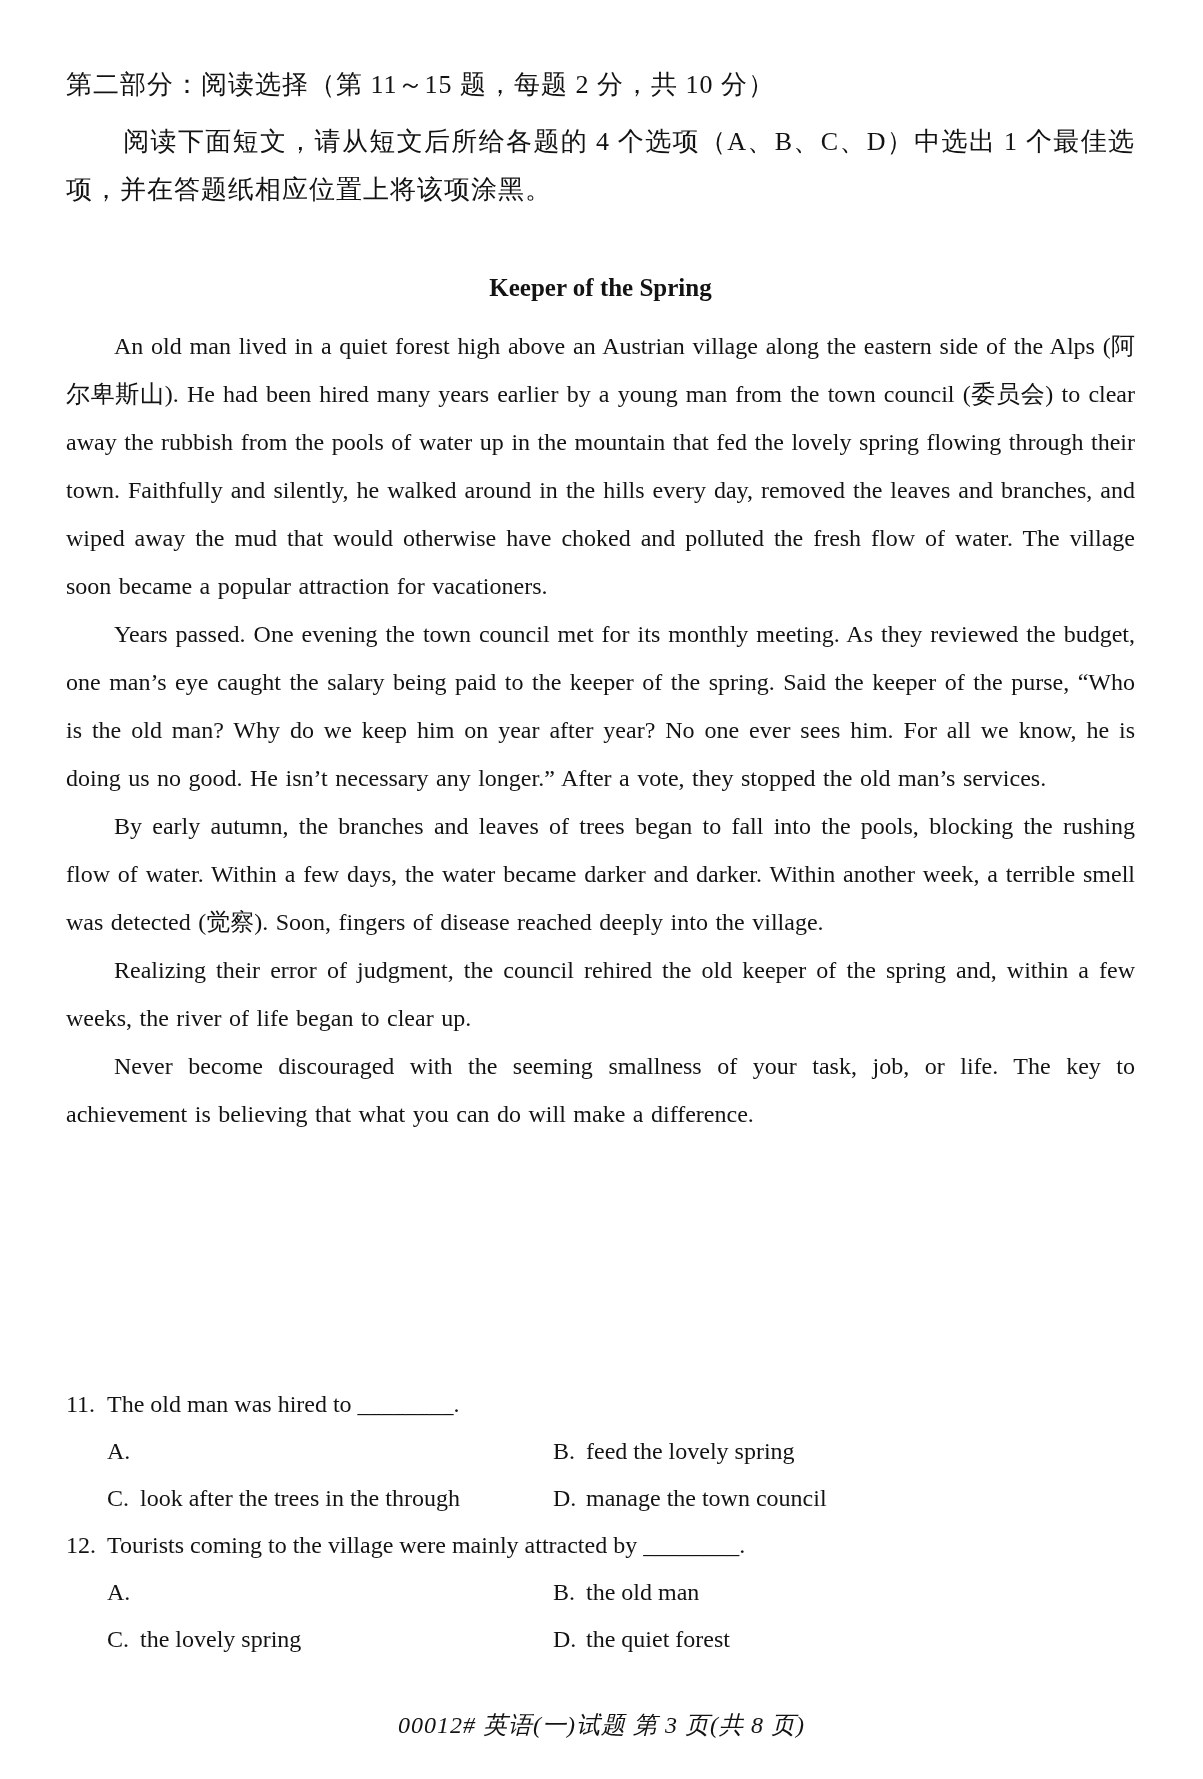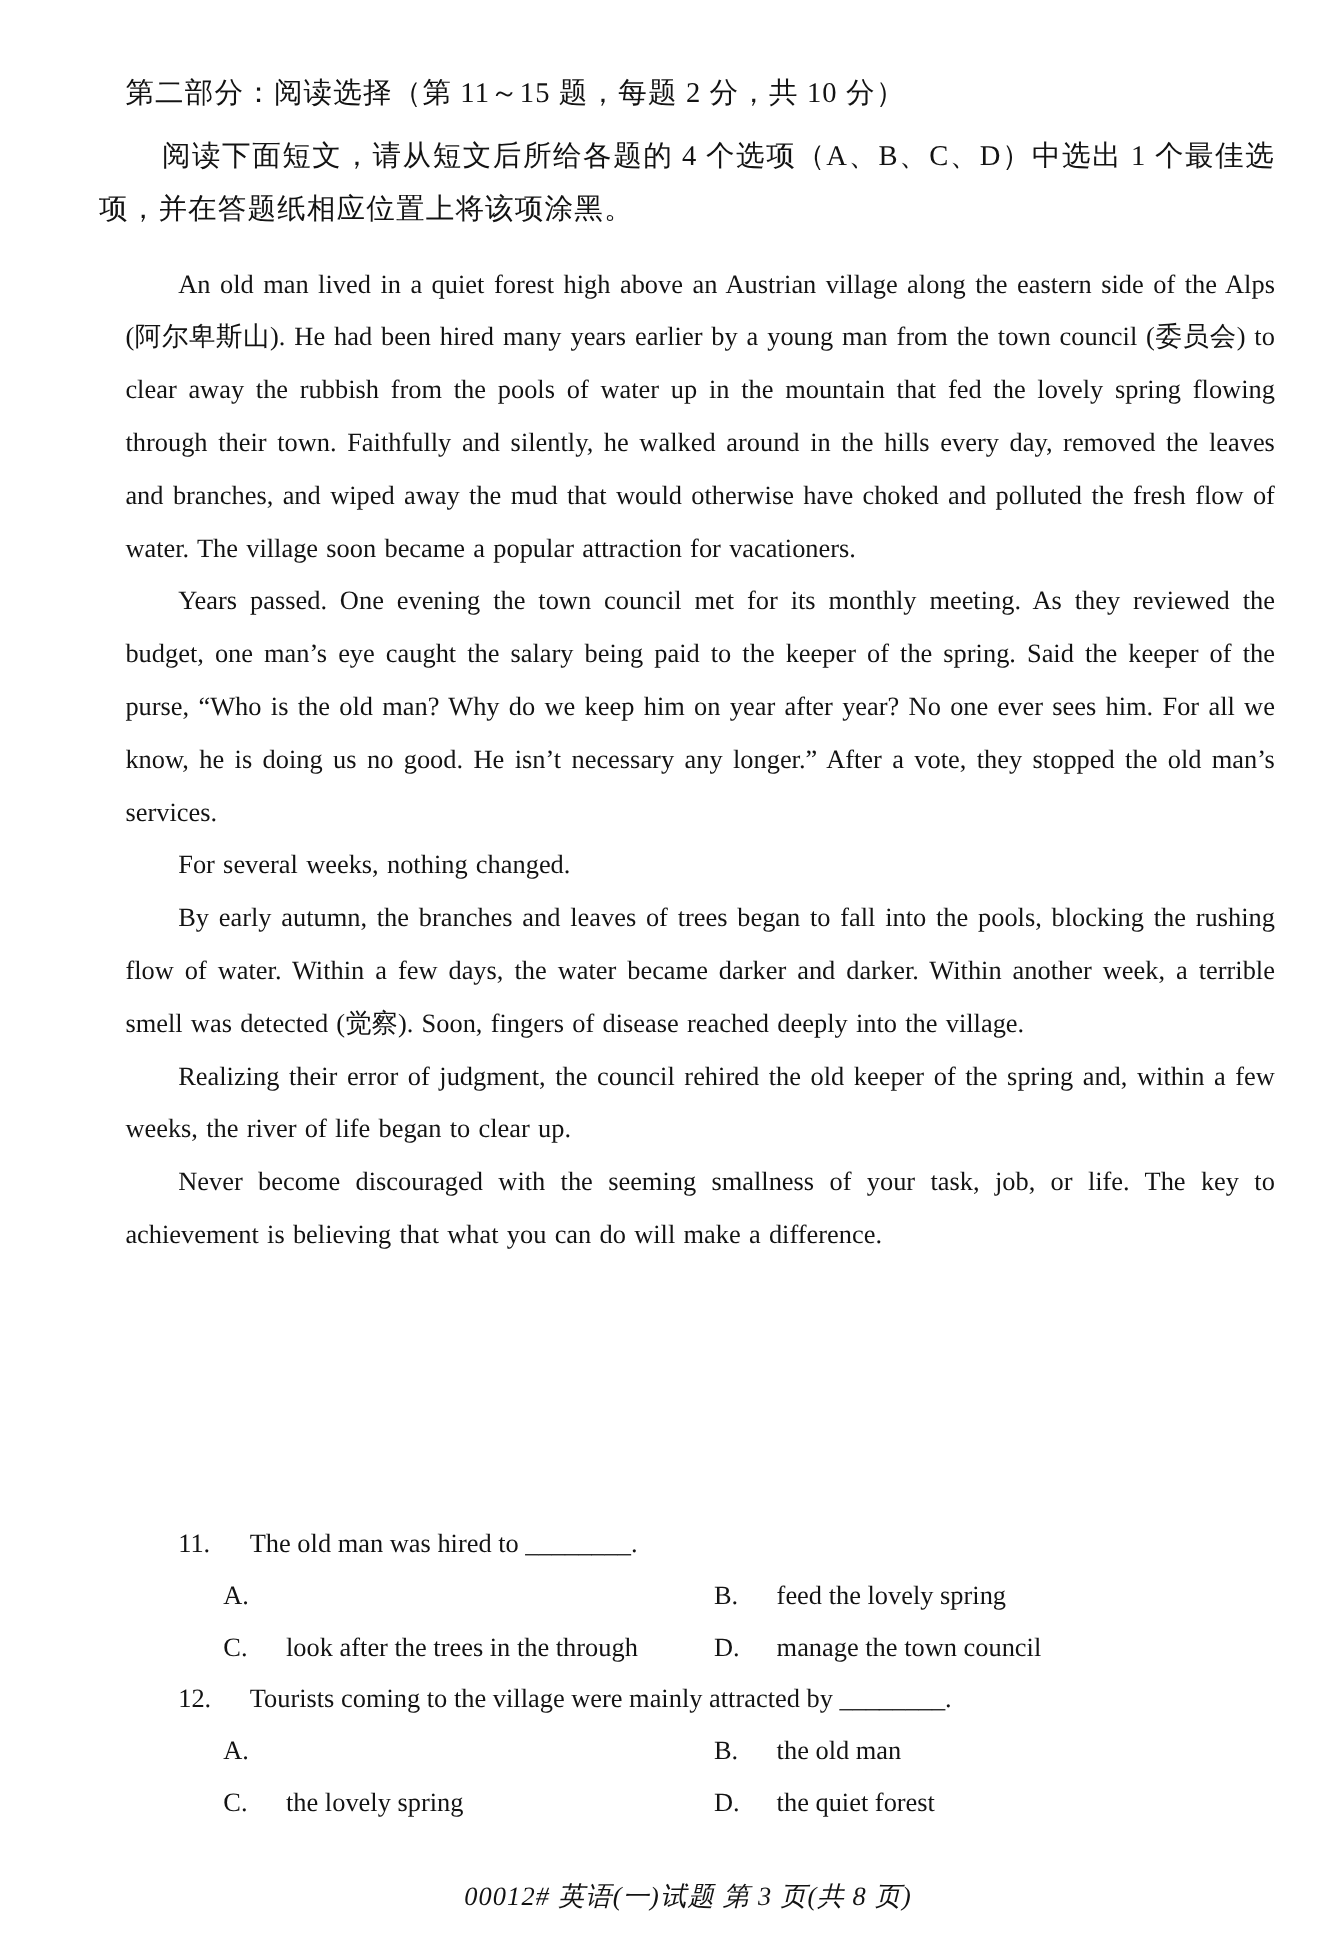--- a/index.html
+++ b/index.html
@@ -1,15 +1,15 @@
 <!DOCTYPE html>
 <html><head>
 <meta charset="utf-8">
 <style>
-  * { box-sizing: border-box; margin-left: 24px; }
+  * { box-sizing: border-box; }
   html, body { margin: 0; padding: 0; }
   body {
     width: 1203px; height: 1779px;
     background: #ffffff;
     color: #131313;
     font-family: "Liberation Serif", serif;
     position: relative;
     overflow: hidden;
   }
   .content {
@@ -78,25 +78,25 @@
 </style>
 </head>
 <body>
 
 <div class="content">
 
   <div class="section-header">第二部分：阅读选择（第 11～15 题，每题 2 分，共 10 分）</div>
 
   <p class="instructions">阅读下面短文，请从短文后所给各题的 4 个选项（A、B、C、D）中选出 1 个最佳选项，并在答题纸相应位置上将该项涂黑。</p>
 
+  <h2 class="passage-title">Keeper of the Spring</h2>
 
   <div class="passage">
     <p>An old man lived in a quiet forest high above an Austrian village along the eastern side of the Alps (阿尔卑斯山). He had been hired many years earlier by a young man from the town council (委员会) to clear away the rubbish from the pools of water up in the mountain that fed the lovely spring flowing through their town. Faithfully and silently, he walked around in the hills every day, removed the leaves and branches, and wiped away the mud that would otherwise have choked and polluted the fresh flow of water. The village soon became a popular attraction for vacationers.</p>
     <p>Years passed. One evening the town council met for its monthly meeting. As they reviewed the budget, one man’s eye caught the salary being paid to the keeper of the spring. Said the keeper of the purse, “Who is the old man? Why do we keep him on year after year? No one ever sees him. For all we know, he is doing us no good. He isn’t necessary any longer.” After a vote, they stopped the old man’s services.</p>
-    <p>For several weeks, nothing changed.</p>
     <p>By early autumn, the branches and leaves of trees began to fall into the pools, blocking the rushing flow of water. Within a few days, the water became darker and darker. Within another week, a terrible smell was detected (觉察). Soon, fingers of disease reached deeply into the village.</p>
     <p>Realizing their error of judgment, the council rehired the old keeper of the spring and, within a few weeks, the river of life began to clear up.</p>
     <p>Never become discouraged with the seeming smallness of your task, job, or life. The key to achievement is believing that what you can do will make a difference.</p>
   </div>
 
 </div>
 
 <div class="questions">
 
   <div class="question">

